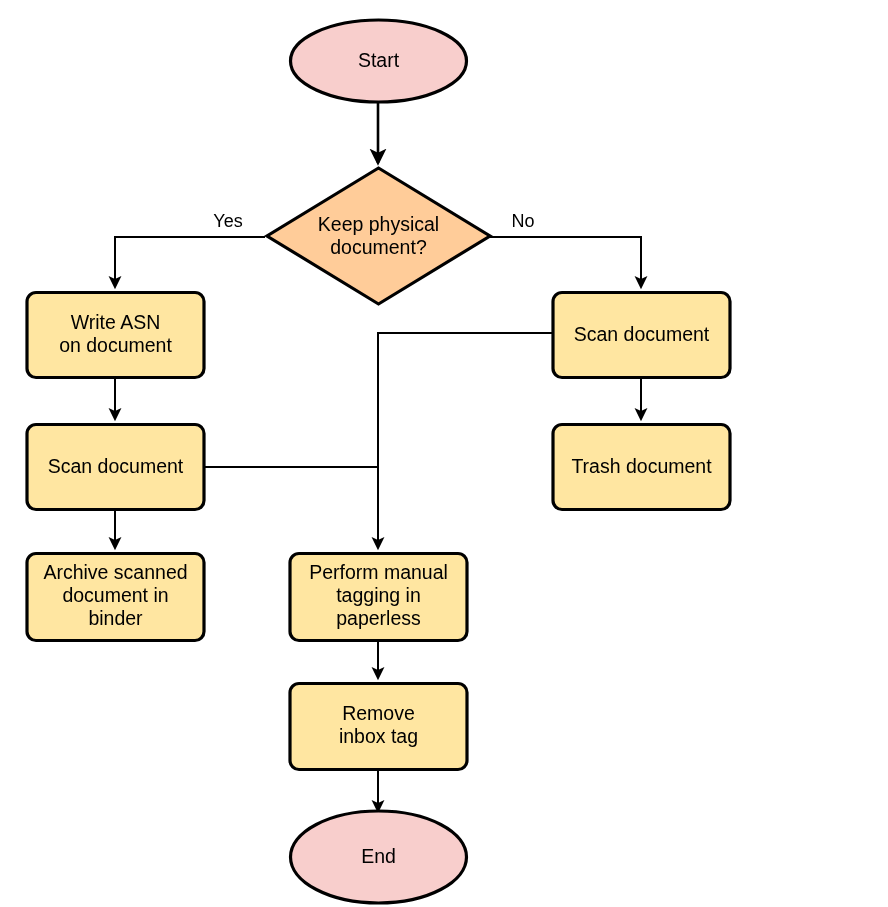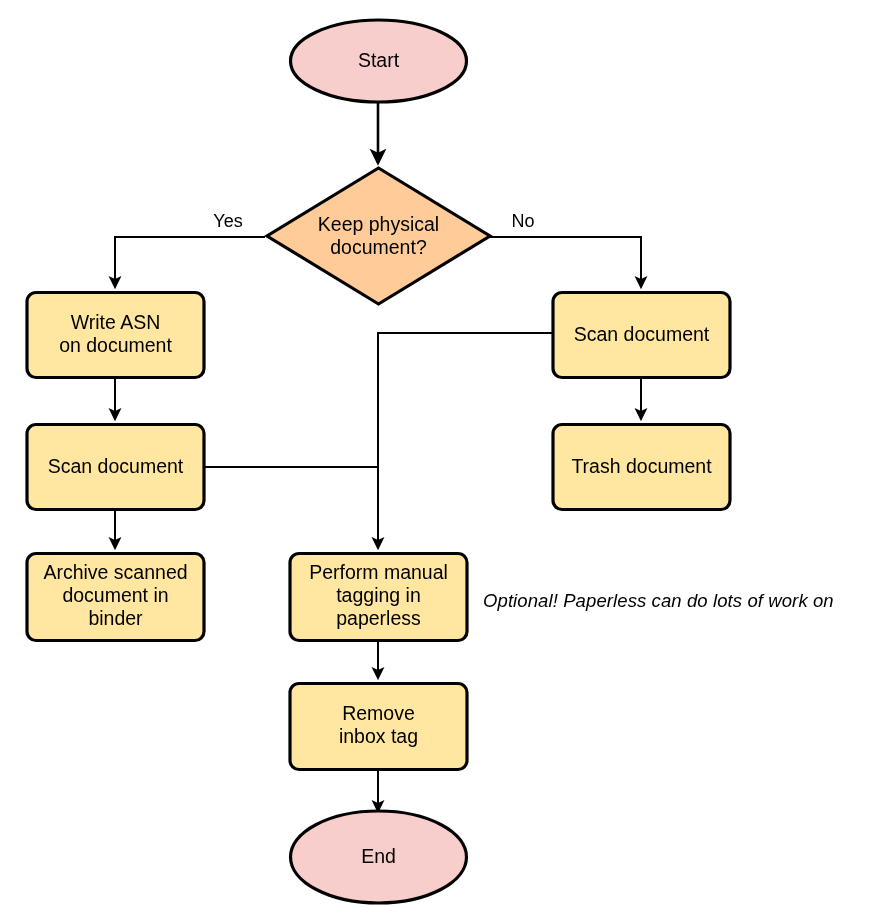--- a/index.html
+++ b/index.html
@@ -117,16 +117,15 @@
     </g>
 
     <g>
       <ellipse class="node-shape" cx="378.5" cy="857" rx="88" ry="46" fill="#f8cecc"></ellipse>
       <text class="node-label" x="378.5" y="857.5">End</text>
     </g>
 
   </svg>
 
   <div class="note-text" style="left:483px;top:588px;width:400px;">
-    <div>Optional! Paperless can do lots of work on</div>
   </div>
 
 </div>
 
 </body></html>

